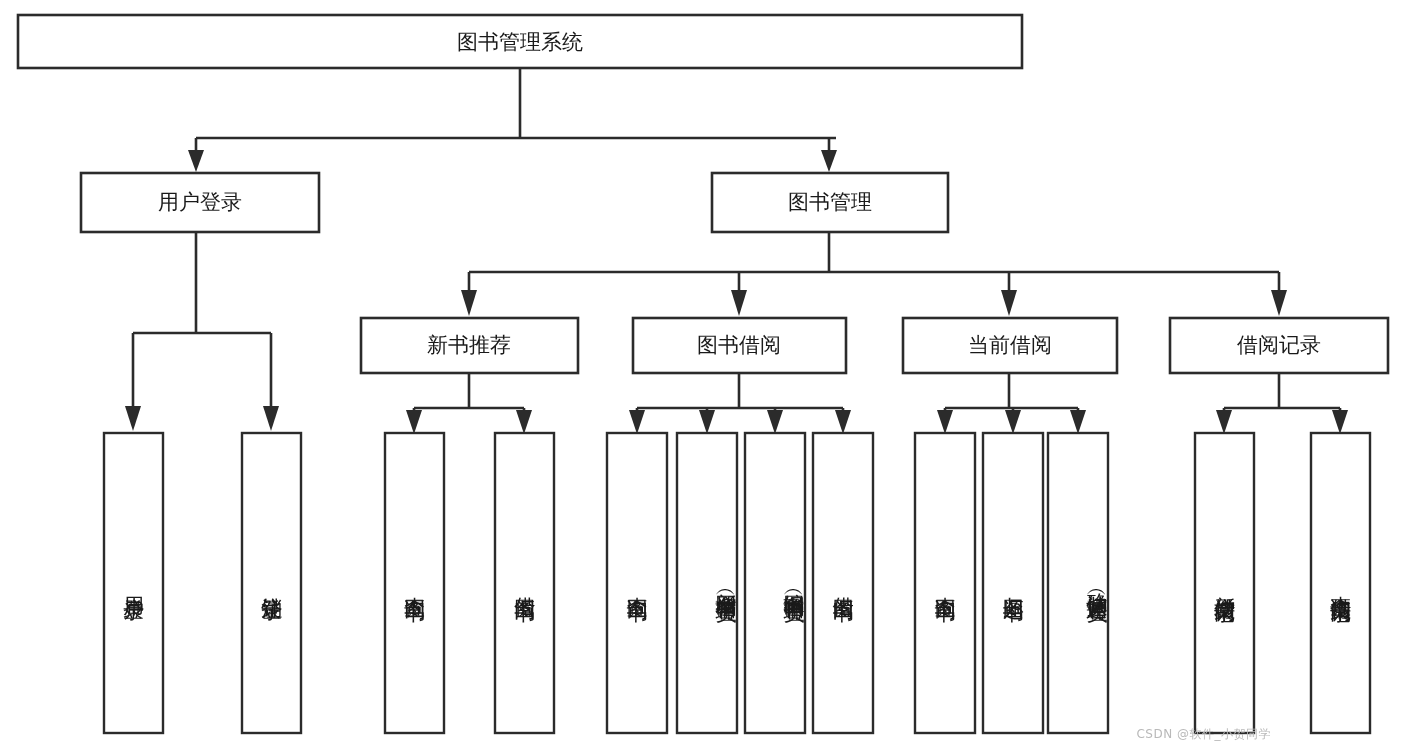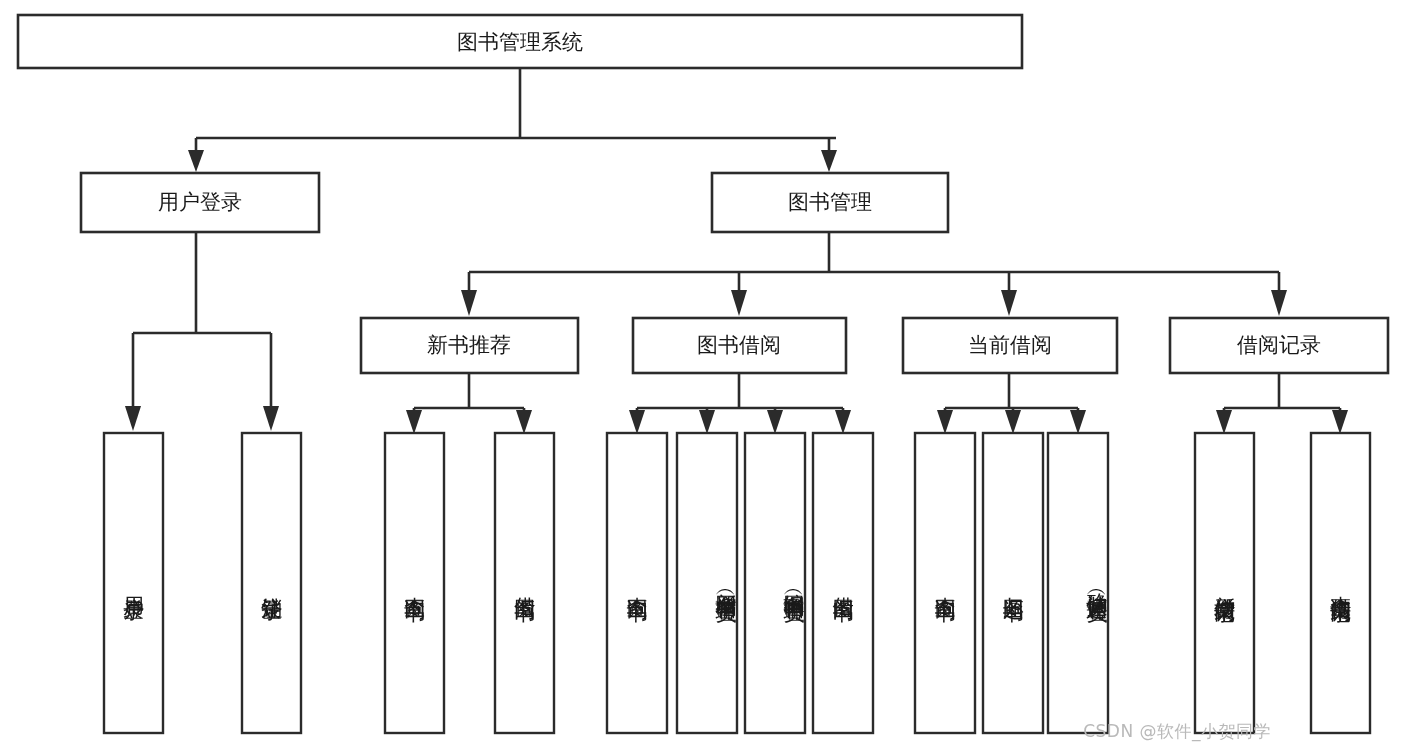--- a/index.html
+++ b/index.html
@@ -66,21 +66,21 @@
     letter-spacing: 1.5px;
     color: #1a1a1a;
     pointer-events: none;
     white-space: nowrap;
   }
   .watermark {
     position: absolute;
     right: 8px;
     bottom: 4px;
     font-family: "DejaVu Sans", "Liberation Sans", sans-serif;
-    font-size: 17px;
+    font-size: 12px;
     color: #b9b9b9;
     letter-spacing: 0.5px;
     white-space: nowrap;
   }
 </style>
 </head>
 <body>
 
 <div id="diagram-root">
 

